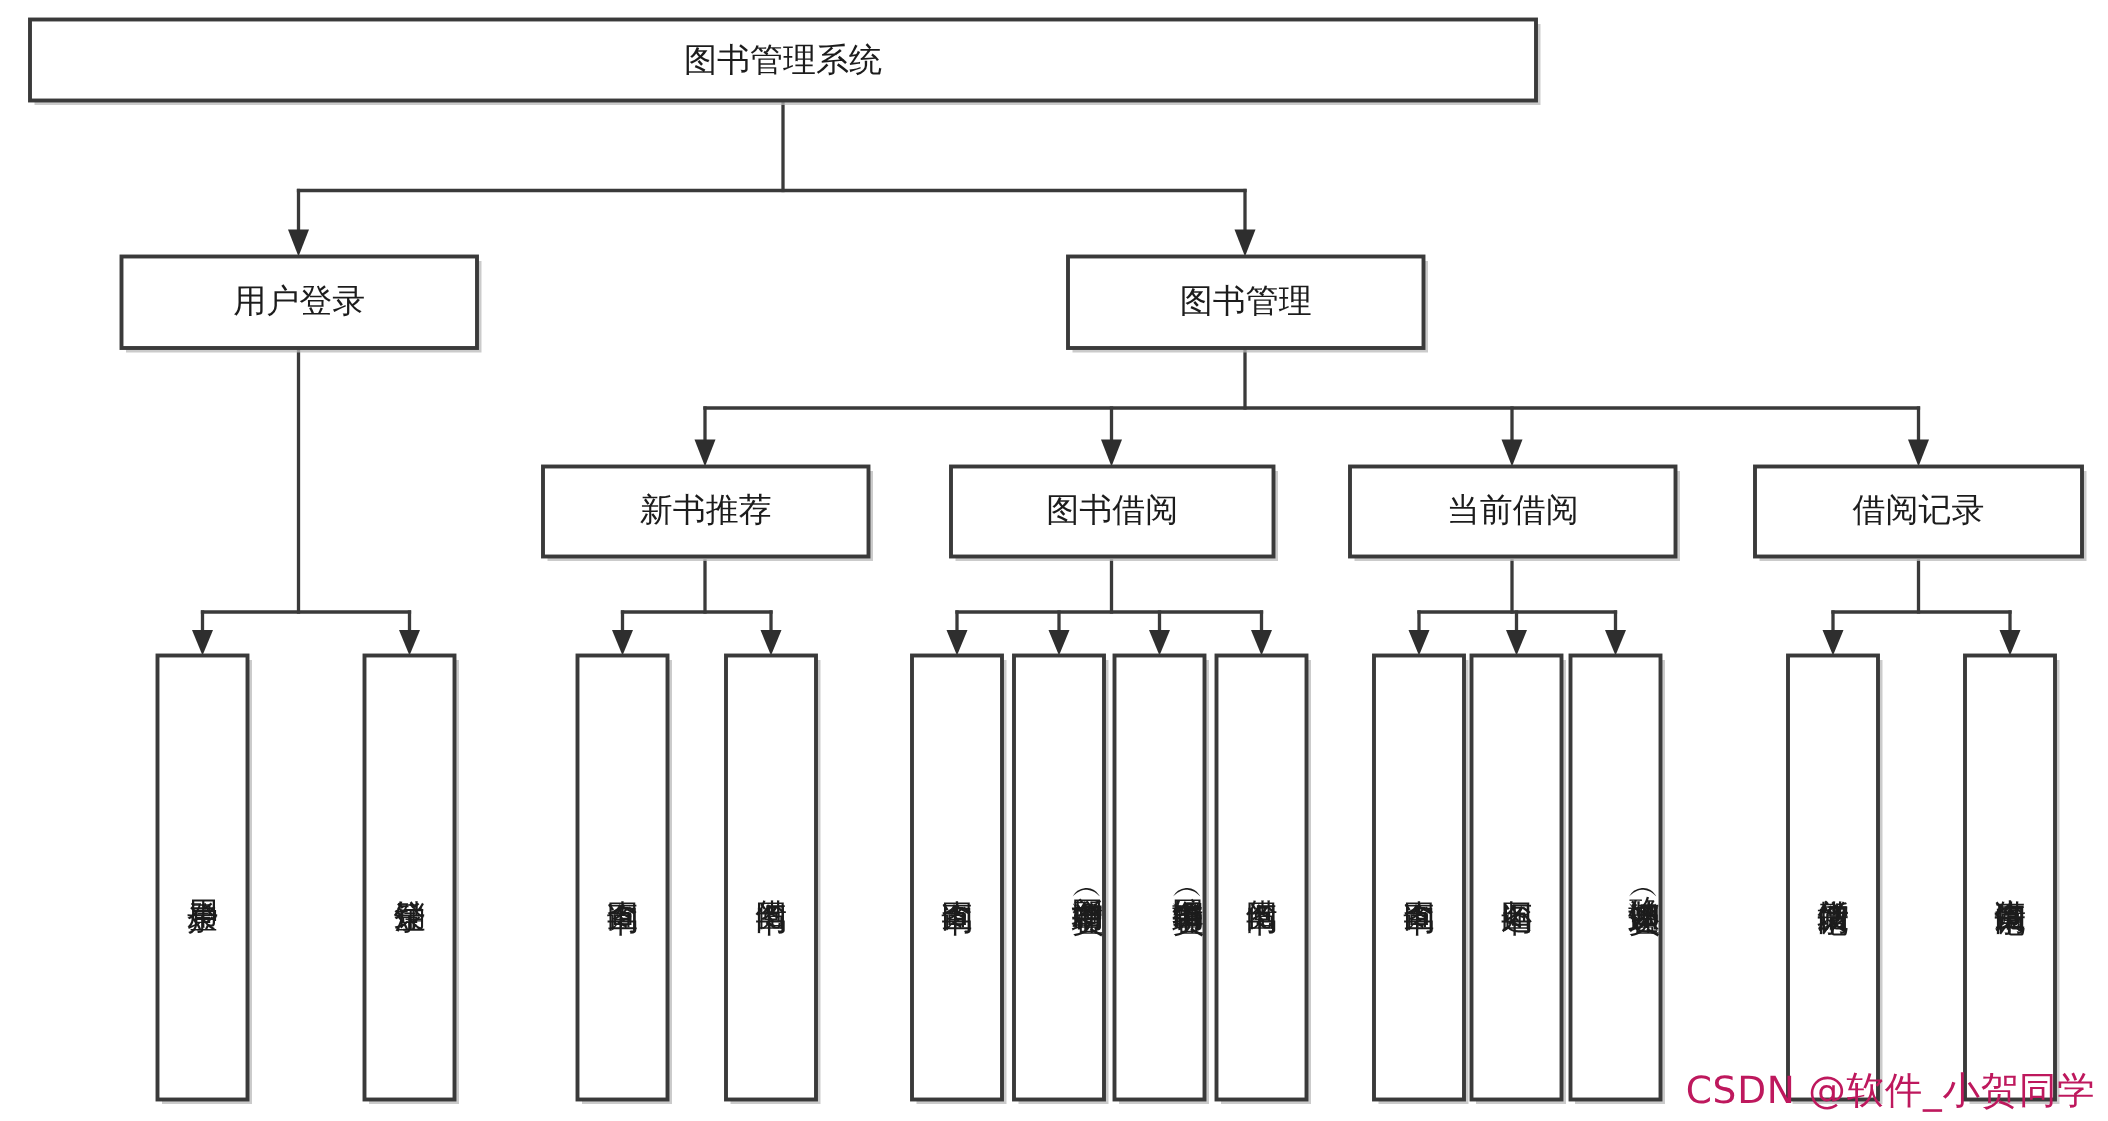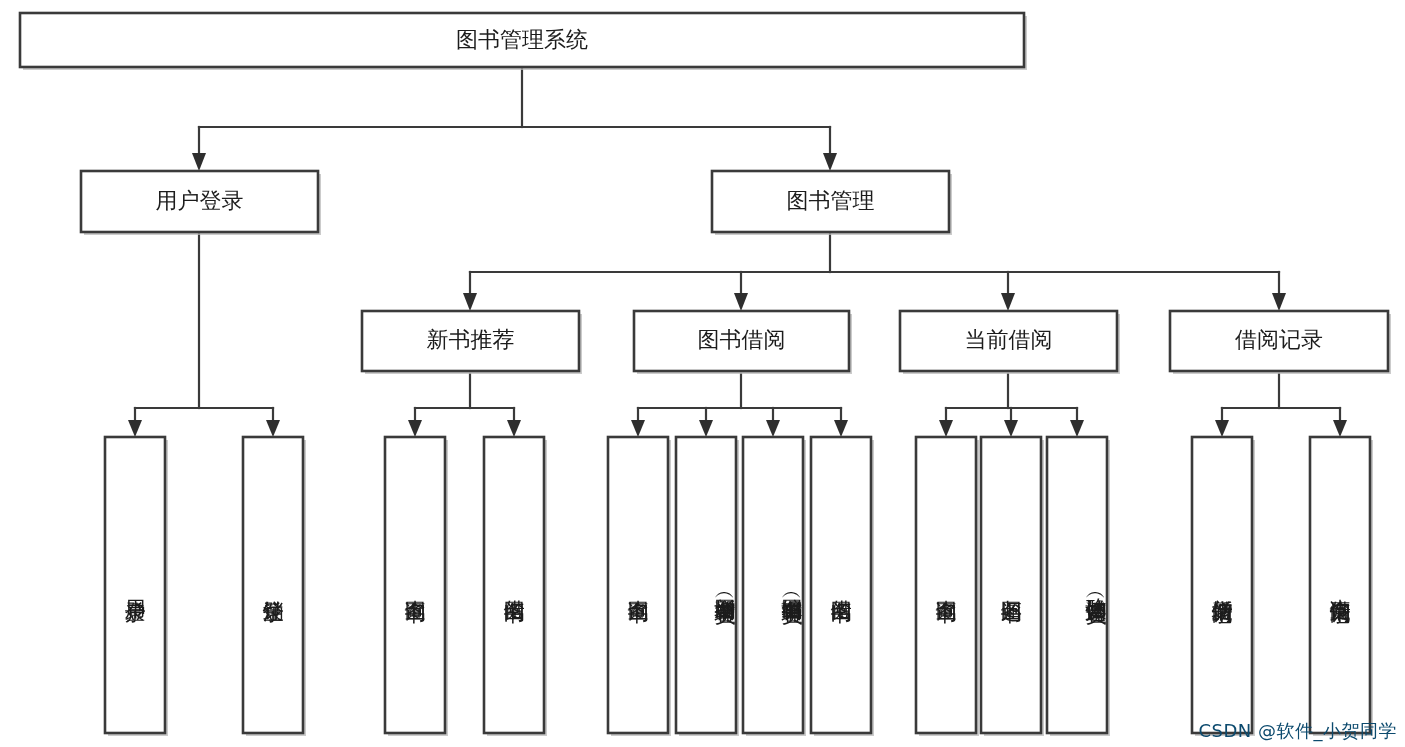--- a/index.html
+++ b/index.html
@@ -68,22 +68,22 @@
     justify-content: center;
     text-align: center;
     white-space: nowrap;
     pointer-events: none;
   }
   .watermark {
     position: absolute;
     right: 8px;
     bottom: 4px;
     font-family: "DejaVu Sans", "Liberation Sans", sans-serif;
-    font-size: 18px;
-    color: #0c4a6e;
+    font-size: 25px;
+    color: #be185d;
     white-space: nowrap;
     letter-spacing: 0.5px;
   }
 </style>
 </head>
 <body>
 
 <div id="diagram-root">
 
   <svg class="diagram-canvas" viewBox="0 0 1405 747">

